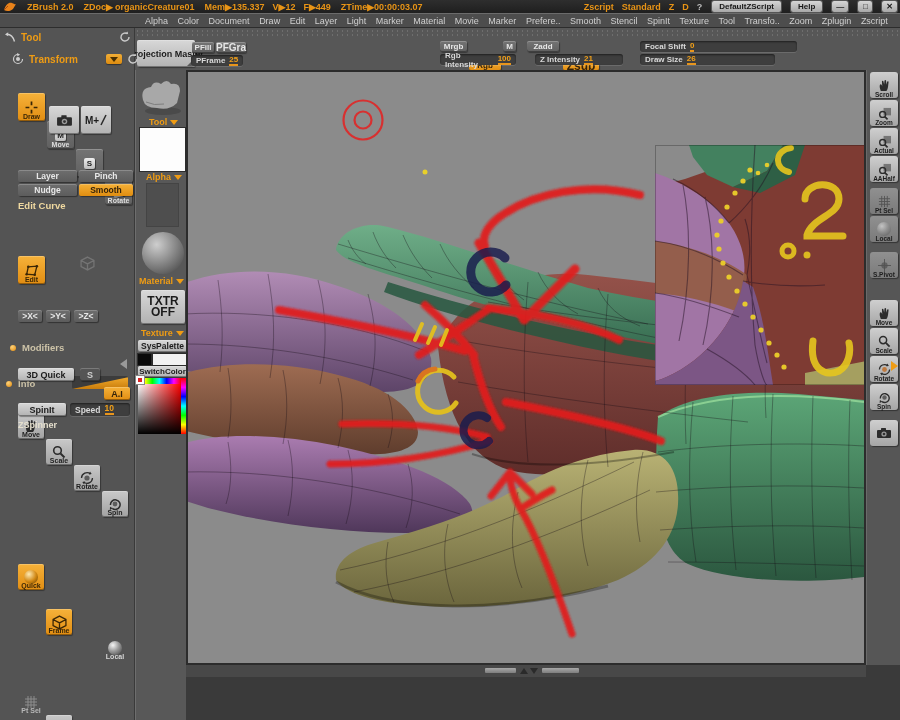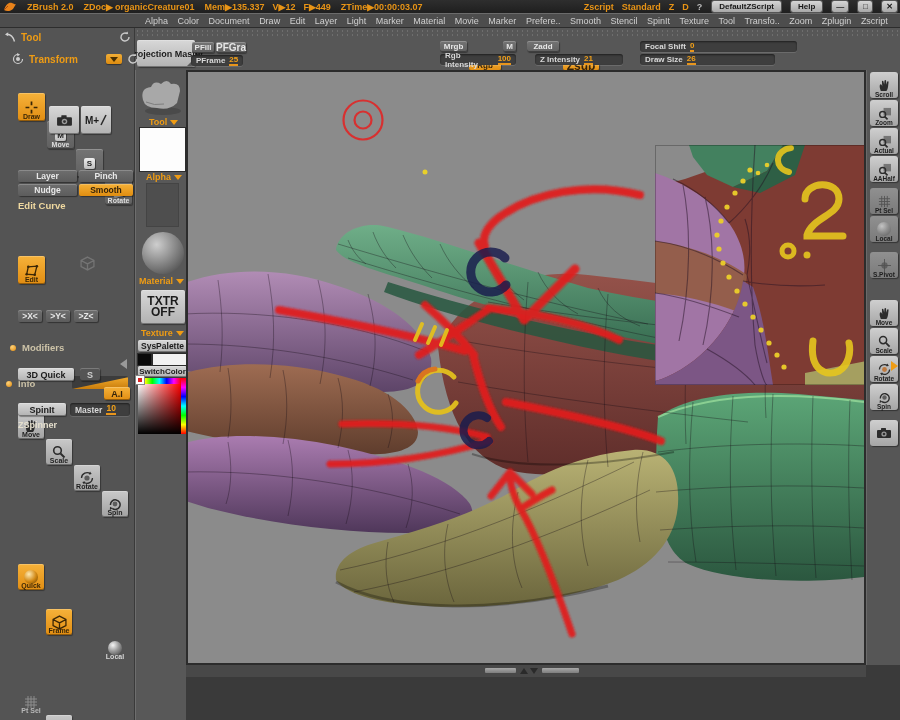--- a/index.html
+++ b/index.html
@@ -420,21 +420,21 @@
     <span>Info</span>
   </div>
 
   <div class="btn lt abs" style="left:18px;top:340px;width:56px;height:13px;">3D Quick</div>
   <div class="btn dk abs" style="left:80px;top:340px;width:20px;height:13px;">S</div>
   <div class="btn or abs" style="left:104px;top:340px;width:26px;height:13px;">A.I</div>
 
   <div class="plain-lbl" style="left:18px;top:364px;margin-top:28px;">ZSpinner</div>
   <div class="btn lt abs" style="left:18px;top:375px;width:48px;height:13px;">SpinIt</div>
   <div class="sld abs" style="left:70px;top:375px;width:60px;height:13px;font-size:8.5px;">
-    <span>Master</span>
+    <span>Speed</span>
     <span class="val">10</span>
   </div>
 </div>
 
 <div class="mid-tray">
   <svg class="icon abs" style="left:4px;top:8px;" width="45" height="38" viewBox="0 0 45 38">
     <ellipse cx="23" cy="33" rx="18" ry="4" fill="#4a4a4a"></ellipse>
     <path d="M3 22Q0 10 11 9Q14 2 21 6Q27 0 31 6Q40 4 40 13L37 25Q29 33 17 30Q5 30 3 22Z" fill="#a8a8a8"></path>
     <path d="M6 24Q14 28 24 26" stroke="#7e7e7e" fill="none"></path>
   </svg>

